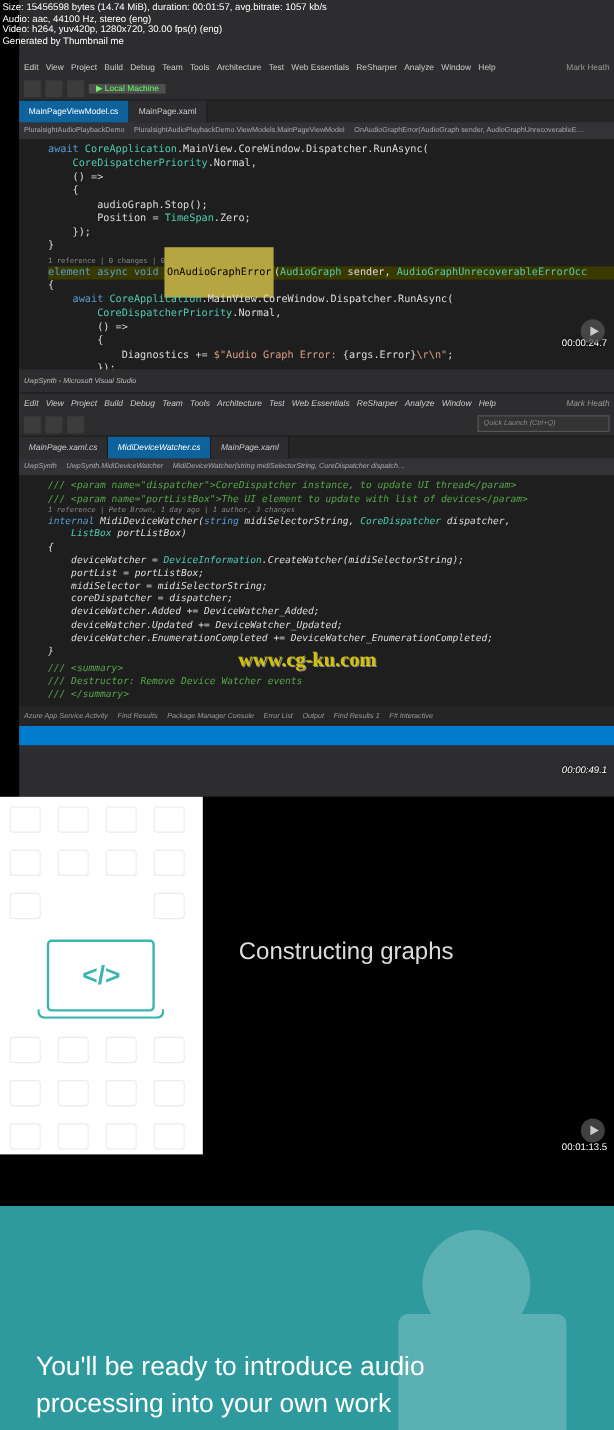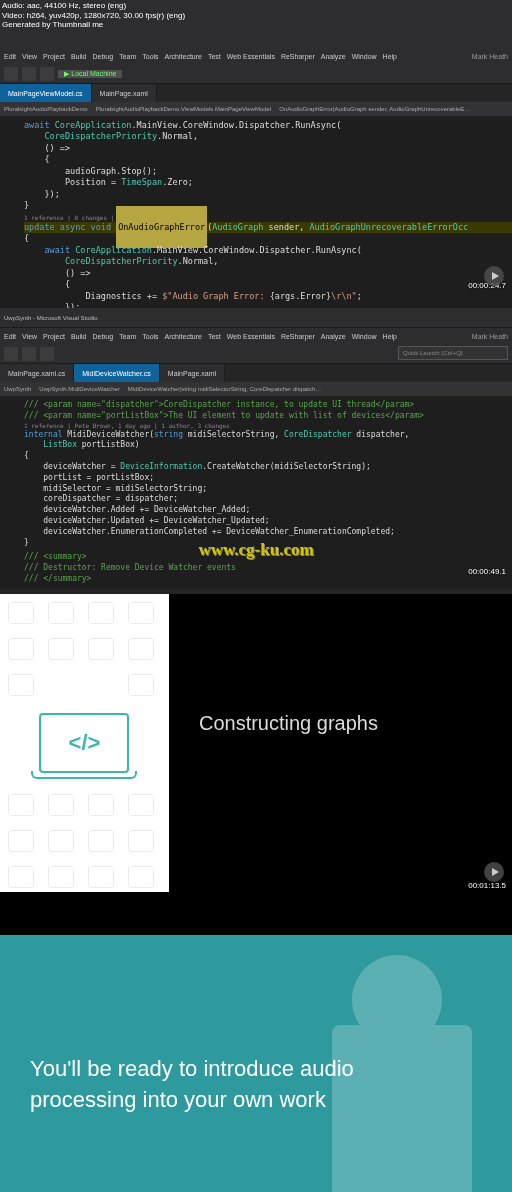--- a/index.html
+++ b/index.html
@@ -1,22 +1,22 @@
 <!DOCTYPE html>
 <html><head>
 <meta charset="utf-8">
 <style>
   * { margin: 0; padding: 0; box-sizing: border-box; }
   body { width: 512px; height: 1192px; background: #000; font-family: "Segoe UI", Arial, sans-serif; overflow: hidden; position: relative; }
   
   .meta-overlay { position: absolute; top: 0; left: 0; color: #fff; font-size: 8px; line-height: 1.2; z-index: 10; padding: 1px 2px; }
   
-  .vs-instance { position: relative; background: #2d2d30; color: #dcdcdc; font-size: 8px; }
+  .vs-instance { position: relative; background: #2d2d30; color: #dcdcdc; font-size: 8px; margin-left: 16px; }
   .vs1 { height: 308px; }
-  .vs2 { height: 286px; }
+  .vs2 { height: 356px; font-style: italic; }
   
   .vs-titlebar { height: 20px; background: #2d2d30; border-bottom: 1px solid #1b1b1c; display: flex; align-items: center; padding: 0 4px; justify-content: space-between; }
   
   .vs-menubar { height: 16px; background: #2d2d30; display: flex; align-items: center; padding: 0 4px; gap: 6px; color: #ccc; font-size: 7px; }
   .vs-menubar span { white-space: nowrap; }
   
   .vs-toolbar { height: 20px; background: #2d2d30; border-bottom: 1px solid #1b1b1c; display: flex; align-items: center; padding: 0 4px; gap: 4px; }
   .vs-toolbar .btn { width: 14px; height: 14px; background: #3c3c3c; }
   .vs-toolbar .play { background: #4f4f4f; color: #6f6; padding: 0 6px; font-size: 7px; display: flex; align-items: center; }
   
@@ -61,20 +61,21 @@
   .slide2 h1 { color: #fff; font-weight: 400; font-size: 22px; line-height: 1.4; position: relative; z-index: 2; max-width: 380px; }
   .ts2 { position: absolute; right: 6px; bottom: 2px; color: #fff; font-size: 10px; font-weight: bold; }
   
   .play-badge { position: absolute; right: 8px; width: 20px; height: 20px; background: rgba(80,80,80,0.8); border-radius: 50%; display: flex; align-items: center; justify-content: center; }
   .play-badge::before { content: ""; border-left: 7px solid #ccc; border-top: 4px solid transparent; border-bottom: 4px solid transparent; margin-left: 2px; }
 </style>
 </head>
 <body>
 
 <div class="meta-overlay">
+  <div>Size: 15456598 bytes (14.74 MiB), duration: 00:01:57, avg.bitrate: 1057 kb/s</div>
   <div>Audio: aac, 44100 Hz, stereo (eng)</div>
   <div>Video: h264, yuv420p, 1280x720, 30.00 fps(r) (eng)</div>
   <div>Generated by Thumbnail me</div>
 </div>
 
 <div class="vs-instance vs1" style="margin-top:0;">
   <div style="height:48px;"></div>
   <div class="vs-menubar">
     <span>Edit</span>
     <span>View</span>
@@ -111,21 +112,21 @@
     <div class="code-line"><span class="kw">await</span><span class="type"> CoreApplication</span><span>.MainView.CoreWindow.Dispatcher.RunAsync(</span></div>
     <div class="code-line"><span class="type">    CoreDispatcherPriority</span><span>.Normal,</span></div>
     <div class="code-line">    () =&gt;</div>
     <div class="code-line">    {</div>
     <div class="code-line">        audioGraph.Stop();</div>
     <div class="code-line"><span>        Position = </span><span class="type">TimeSpan</span><span>.Zero;</span></div>
     <div class="code-line">    });</div>
     <div class="code-line">}</div>
     <div class="code-line" style="height:2px;"></div>
     <div class="codelens">1 reference | 0 changes | 0 authors, 0 changes</div>
-    <div class="code-line hl-line"><span class="kw">update async void </span><span class="hl-token">OnAudioGraphError</span><span>(</span><span class="type">AudioGraph</span><span> sender, </span><span class="type">AudioGraphUnrecoverableErrorOcc</span></div>
+    <div class="code-line hl-line"><span class="kw">element async void </span><span class="hl-token">OnAudioGraphError</span><span>(</span><span class="type">AudioGraph</span><span> sender, </span><span class="type">AudioGraphUnrecoverableErrorOcc</span></div>
     <div class="code-line">{</div>
     <div class="code-line"><span class="kw">    await</span><span class="type"> CoreApplication</span><span>.MainView.CoreWindow.Dispatcher.RunAsync(</span></div>
     <div class="code-line"><span class="type">        CoreDispatcherPriority</span><span>.Normal,</span></div>
     <div class="code-line">        () =&gt;</div>
     <div class="code-line">        {</div>
     <div class="code-line"><span>            Diagnostics += </span><span class="str">$"Audio Graph Error: </span><span>{args.Error}</span><span class="str">\r\n"</span><span>;</span></div>
     <div class="code-line">        });</div>
   </div>
   <div class="vs-output-tabs">
     <span>Azure App Service Activity</span>

